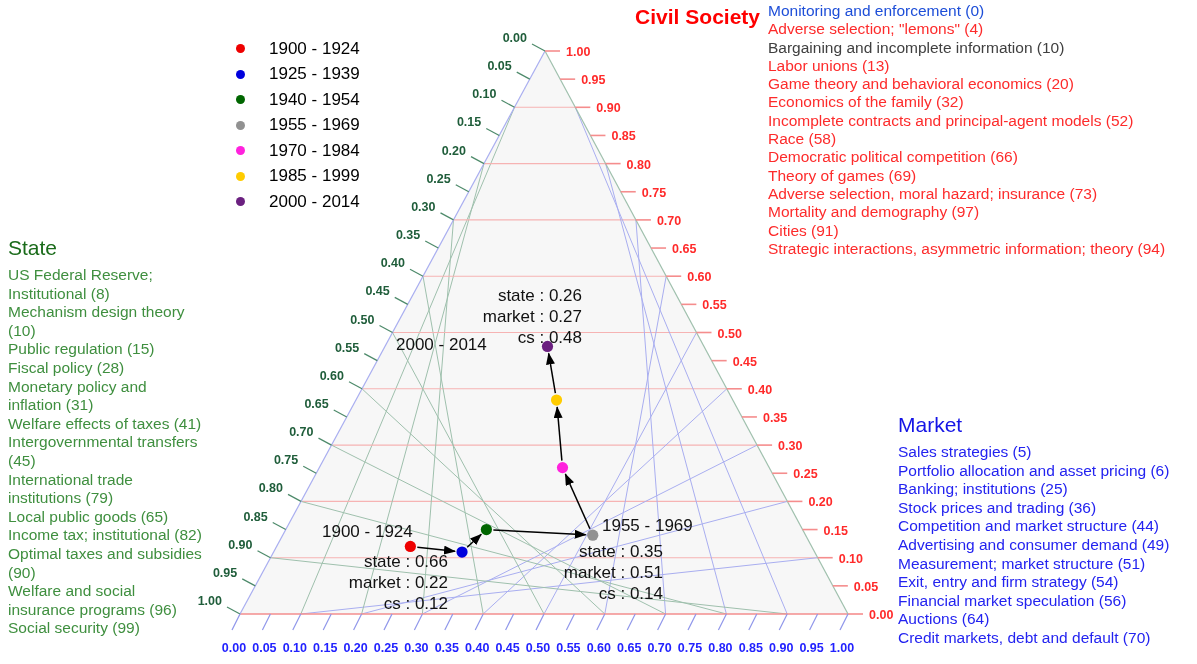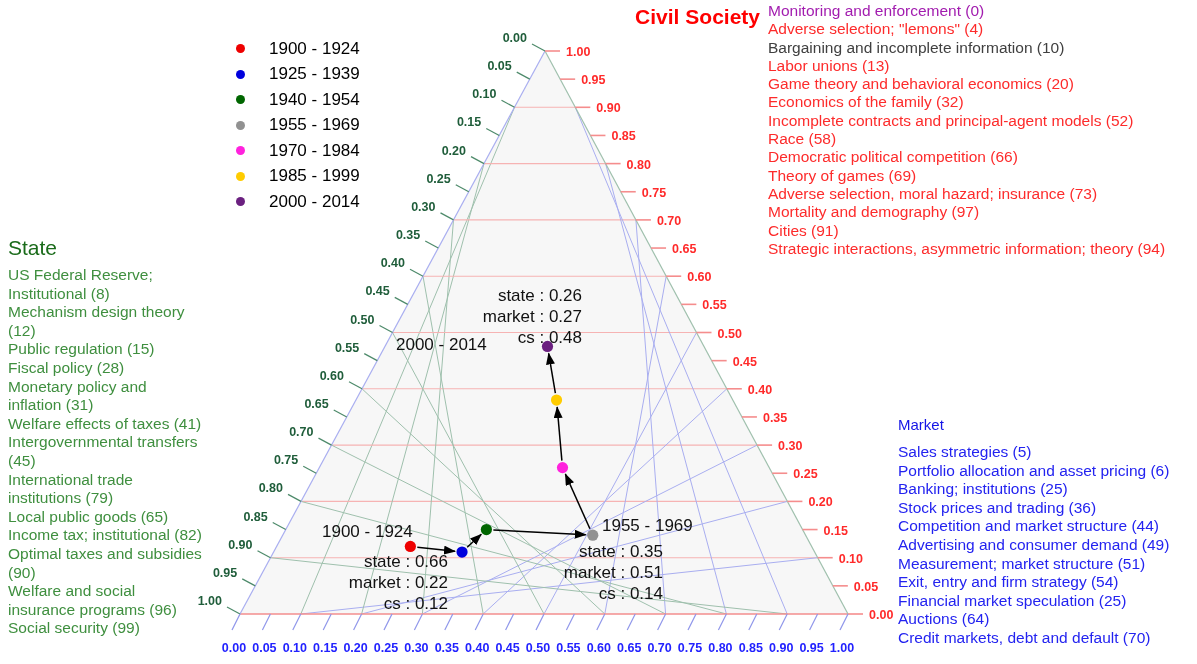--- a/index.html
+++ b/index.html
@@ -29,21 +29,21 @@
   #cs-panel{left:616px;top:2px;width:580px;}
   #cs-panel .cs-head{
     position:absolute;left:0px;top:3px;width:144px;
     color:#ff0000;font-weight:bold;font-size:21px;text-align:right;
   }
   #cs-panel .panel-list{margin-left:152px;}
   #cs-panel .panel-list li{color:#fd2b2b;font-size:15.5px;line-height:18.3px;}
 
   
   #market-panel{left:898px;top:413px;width:300px;}
-  #market-panel .panel-title{color:#1414e6;font-size:15px;}
+  #market-panel .panel-title{color:#1414e6;font-size:21px;}
   #market-panel .panel-list li{color:#2323f0;font-size:15.5px;line-height:18.6px;}
 
   
   #legend{position:absolute;left:232px;top:36px;}
   .legend-row{height:25.5px;display:flex;align-items:center;}
   .legend-dot{width:9px;height:9px;border-radius:50%;display:inline-block;
               margin-left:4px;margin-right:24px;flex:0 0 auto;}
   .legend-label{font-size:17px;color:#000;white-space:nowrap;}
 
   
@@ -291,21 +291,21 @@
         <span class="legend-label">2000 - 2014</span>
       </div>
     </div>
 
   <div class="panel" id="state-panel">
     <div class="panel-title" style="color: rgb(26, 107, 26);">State</div>
     <ul class="panel-list">
         <li style="color: rgb(63, 143, 63);">US Federal Reserve;
 Institutional (8)</li>
         <li style="color: rgb(63, 143, 63);">Mechanism design theory
-(12)</li>
+(10)</li>
         <li style="color: rgb(63, 143, 63);">Public regulation (15)</li>
         <li style="color: rgb(63, 143, 63);">Fiscal policy (28)</li>
         <li style="color: rgb(63, 143, 63);">Monetary policy and
 inflation (31)</li>
         <li style="color: rgb(63, 143, 63);">Welfare effects of taxes (41)</li>
         <li style="color: rgb(63, 143, 63);">Intergovernmental transfers
 (45)</li>
         <li style="color: rgb(63, 143, 63);">International trade
 institutions (79)</li>
         <li style="color: rgb(63, 143, 63);">Local public goods (65)</li>
@@ -314,21 +314,21 @@
 (90)</li>
         <li style="color: rgb(63, 143, 63);">Welfare and social
 insurance programs (96)</li>
         <li style="color: rgb(63, 143, 63);">Social security (99)</li>
       </ul>
   </div>
 
   <div class="panel" id="cs-panel">
     <div class="cs-head">Civil Society</div>
     <ul class="panel-list">
-        <li style="color: #a21caf;">Monitoring and enforcement (0)</li>
+        <li style="color: #1d4ed8;">Monitoring and enforcement (0)</li>
         <li style="color: rgb(253, 43, 43);">Adverse selection; "lemons" (4)</li>
         <li style="color: #404040;">Bargaining and incomplete information (10)</li>
         <li style="color: rgb(253, 43, 43);">Labor unions (13)</li>
         <li style="color: rgb(253, 43, 43);">Game theory and behavioral economics (20)</li>
         <li style="color: rgb(253, 43, 43);">Economics of the family (32)</li>
         <li style="color: rgb(253, 43, 43);">Incomplete contracts and principal-agent models (52)</li>
         <li style="color: rgb(253, 43, 43);">Race (58)</li>
         <li style="color: rgb(253, 43, 43);">Democratic political competition (66)</li>
         <li style="color: rgb(253, 43, 43);">Theory of games (69)</li>
         <li style="color: rgb(253, 43, 43);">Adverse selection, moral hazard; insurance (73)</li>
@@ -342,19 +342,19 @@
     <div class="panel-title" style="color: rgb(20, 20, 230);">Market</div>
     <ul class="panel-list">
         <li style="color: rgb(35, 35, 240);">Sales strategies (5)</li>
         <li style="color: rgb(35, 35, 240);">Portfolio allocation and asset pricing (6)</li>
         <li style="color: rgb(35, 35, 240);">Banking; institutions (25)</li>
         <li style="color: rgb(35, 35, 240);">Stock prices and trading (36)</li>
         <li style="color: rgb(35, 35, 240);">Competition and market structure (44)</li>
         <li style="color: rgb(35, 35, 240);">Advertising and consumer demand (49)</li>
         <li style="color: rgb(35, 35, 240);">Measurement; market structure (51)</li>
         <li style="color: rgb(35, 35, 240);">Exit, entry and firm strategy (54)</li>
-        <li style="color: rgb(35, 35, 240);">Financial market speculation (25)</li>
+        <li style="color: rgb(35, 35, 240);">Financial market speculation (56)</li>
         <li style="color: rgb(35, 35, 240);">Auctions (64)</li>
         <li style="color: rgb(35, 35, 240);">Credit markets, debt and default (70)</li>
       </ul>
   </div>
 
 </div>
 
 </body></html>

